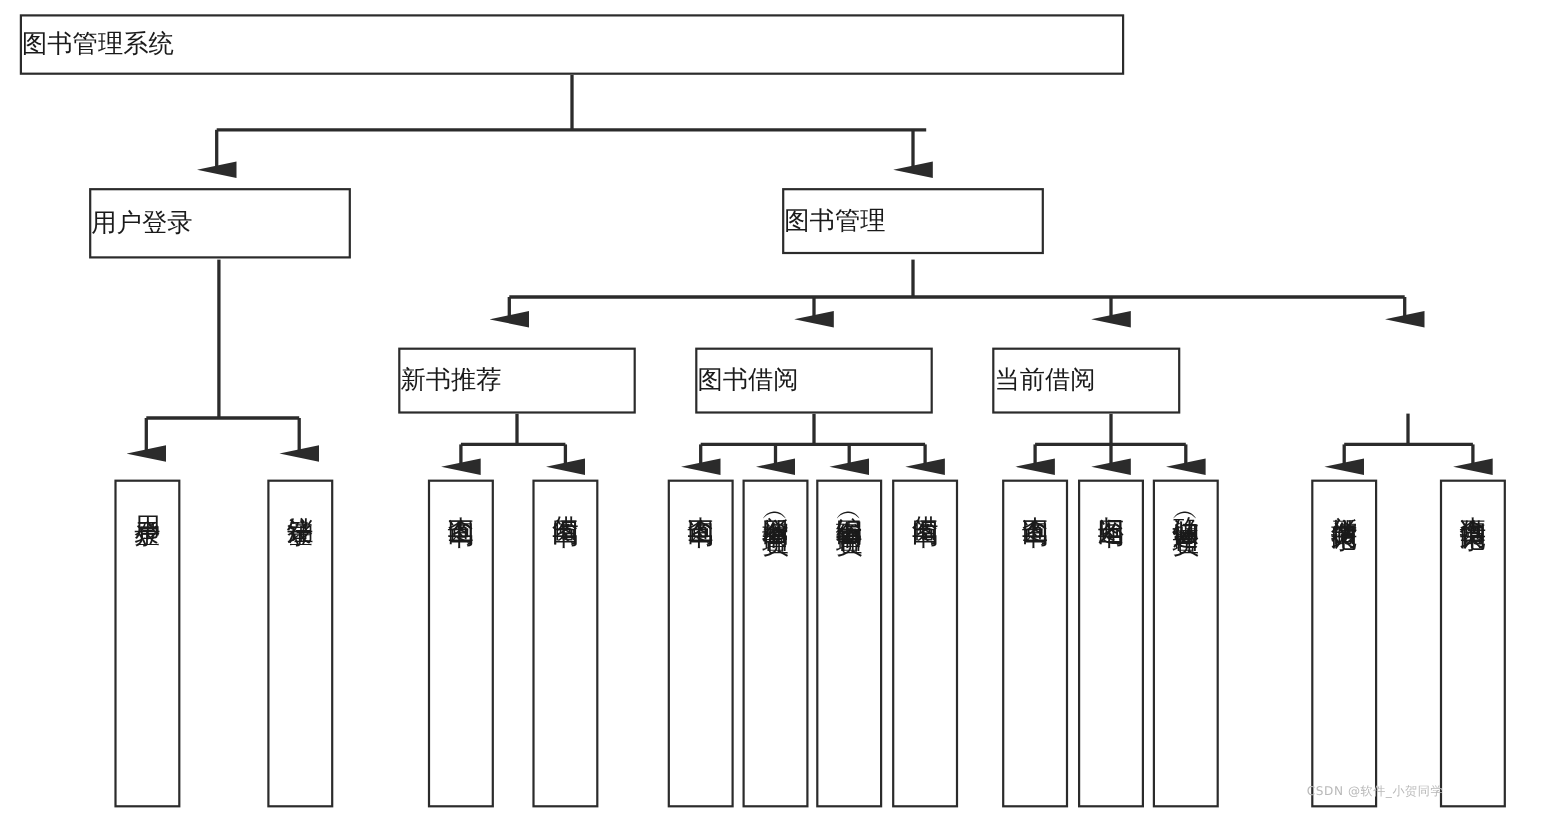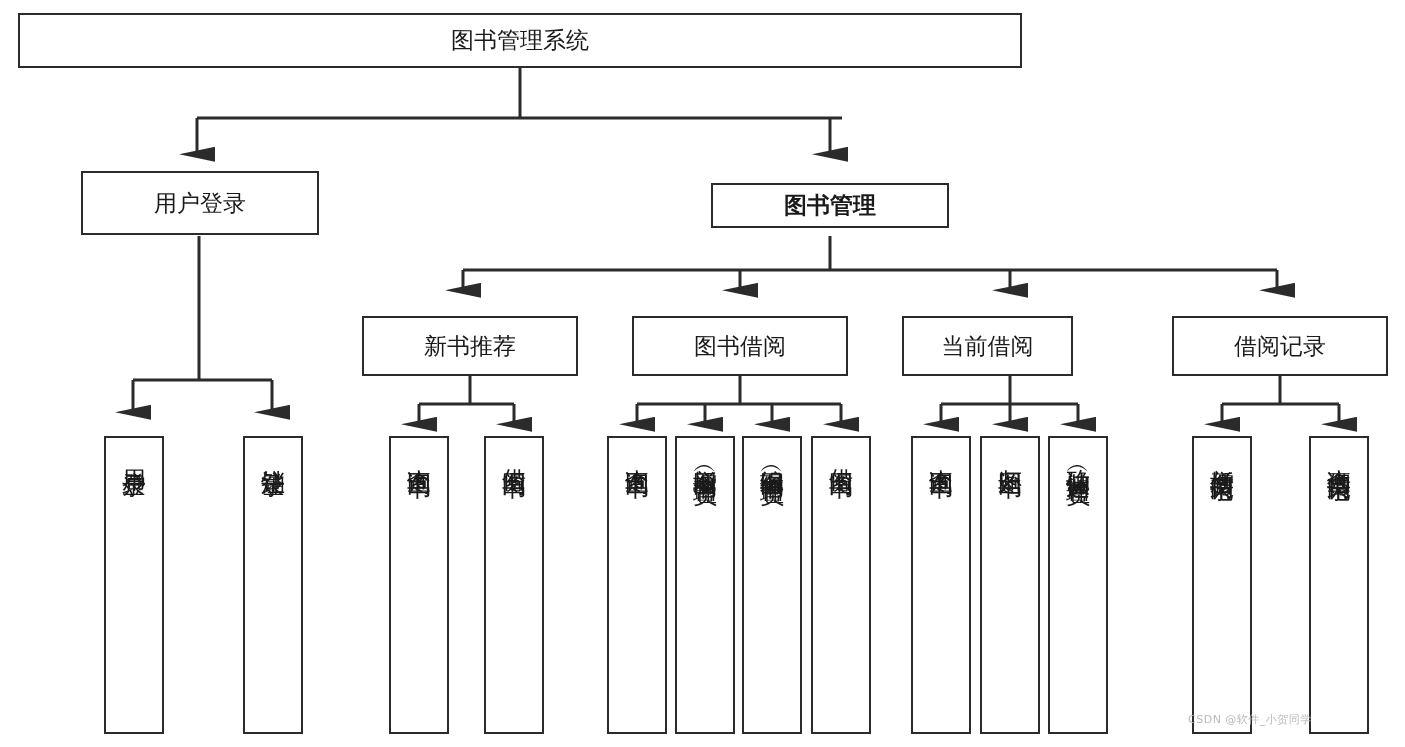--- a/index.html
+++ b/index.html
@@ -25,21 +25,20 @@
     height: 747px;
     pointer-events: none;
   }
   .node {
     position: absolute;
     box-sizing: border-box;
     border: 2px solid #2b2b2b;
     background: #ffffff;
     display: flex;
     align-items: center;
-    justify-content: center;
   }
   .node .label {
     color: #1a1a1a;
     line-height: 1.15;
     text-align: center;
     white-space: nowrap;
   }
   .node.horiz .label {
     font-size: 23px;
   }
@@ -124,35 +123,32 @@
     </g>
   </svg>
 
   <div class="node root" style="left:18px; top:13px; width:1004px; height:55px;">
     <span class="label">图书管理系统</span>
   </div>
 
   <div class="node horiz" style="left:81px; top:171px; width:238px; height:64px;">
     <span class="label">用户登录</span>
   </div>
-  <div class="node horiz" style="left:711px; top:183px; width:238px; height:45px;font-weight:bold;">
+  <div class="node horiz" style="left:711px; top:171px; width:238px; height:60px;">
     <span class="label">图书管理</span>
   </div>
 
   <div class="node horiz" style="left:362px; top:316px; width:216px; height:60px;">
     <span class="label">新书推荐</span>
   </div>
   <div class="node horiz" style="left:632px; top:316px; width:216px; height:60px;">
     <span class="label">图书借阅</span>
   </div>
   <div class="node horiz" style="left:902px; top:316px; width:171px; height:60px;">
     <span class="label">当前借阅</span>
-  </div>
-  <div class="node horiz" style="left:1172px; top:316px; width:216px; height:60px;">
-    <span class="label">借阅记录</span>
   </div>
 
   <div class="node leaf" style="left:104px; top:436px; width:60px; height:298px;">
     <span class="label">用户登录</span>
   </div>
   <div class="node leaf" style="left:243px; top:436px; width:60px; height:298px;">
     <span class="label">注销登录</span>
   </div>
 
   <div class="node leaf" style="left:389px; top:436px; width:60px; height:298px;">

